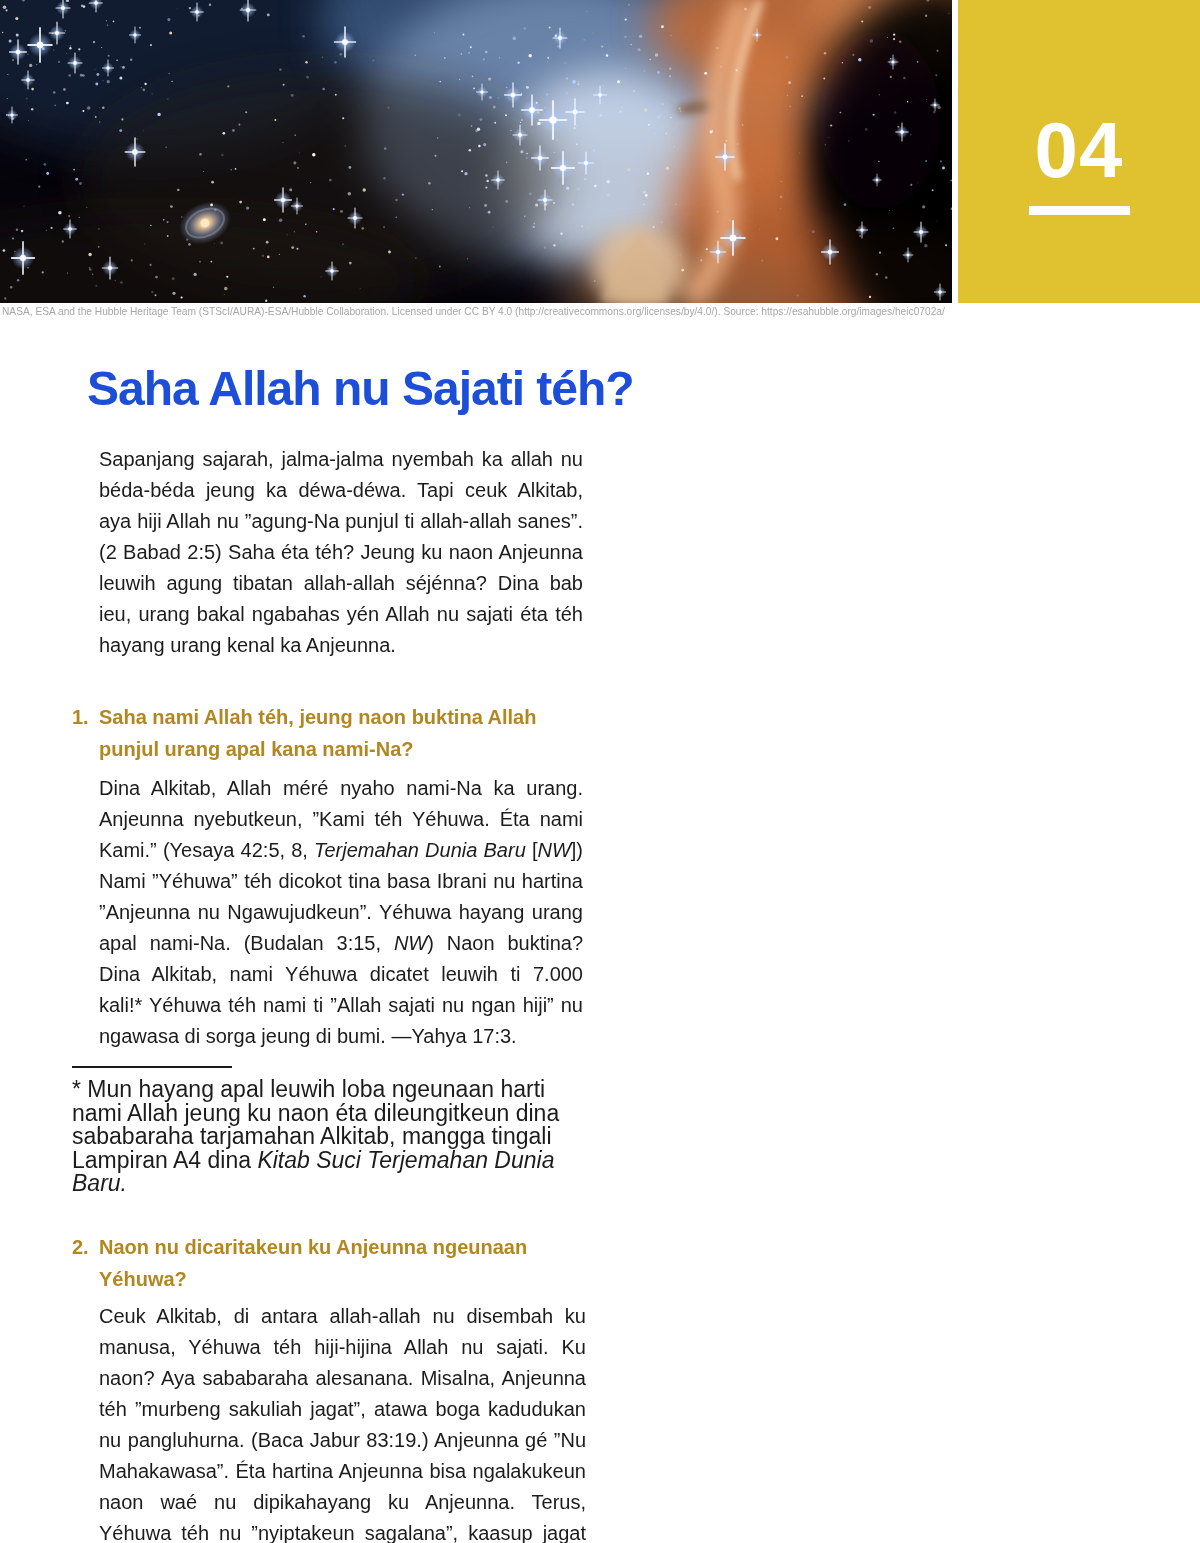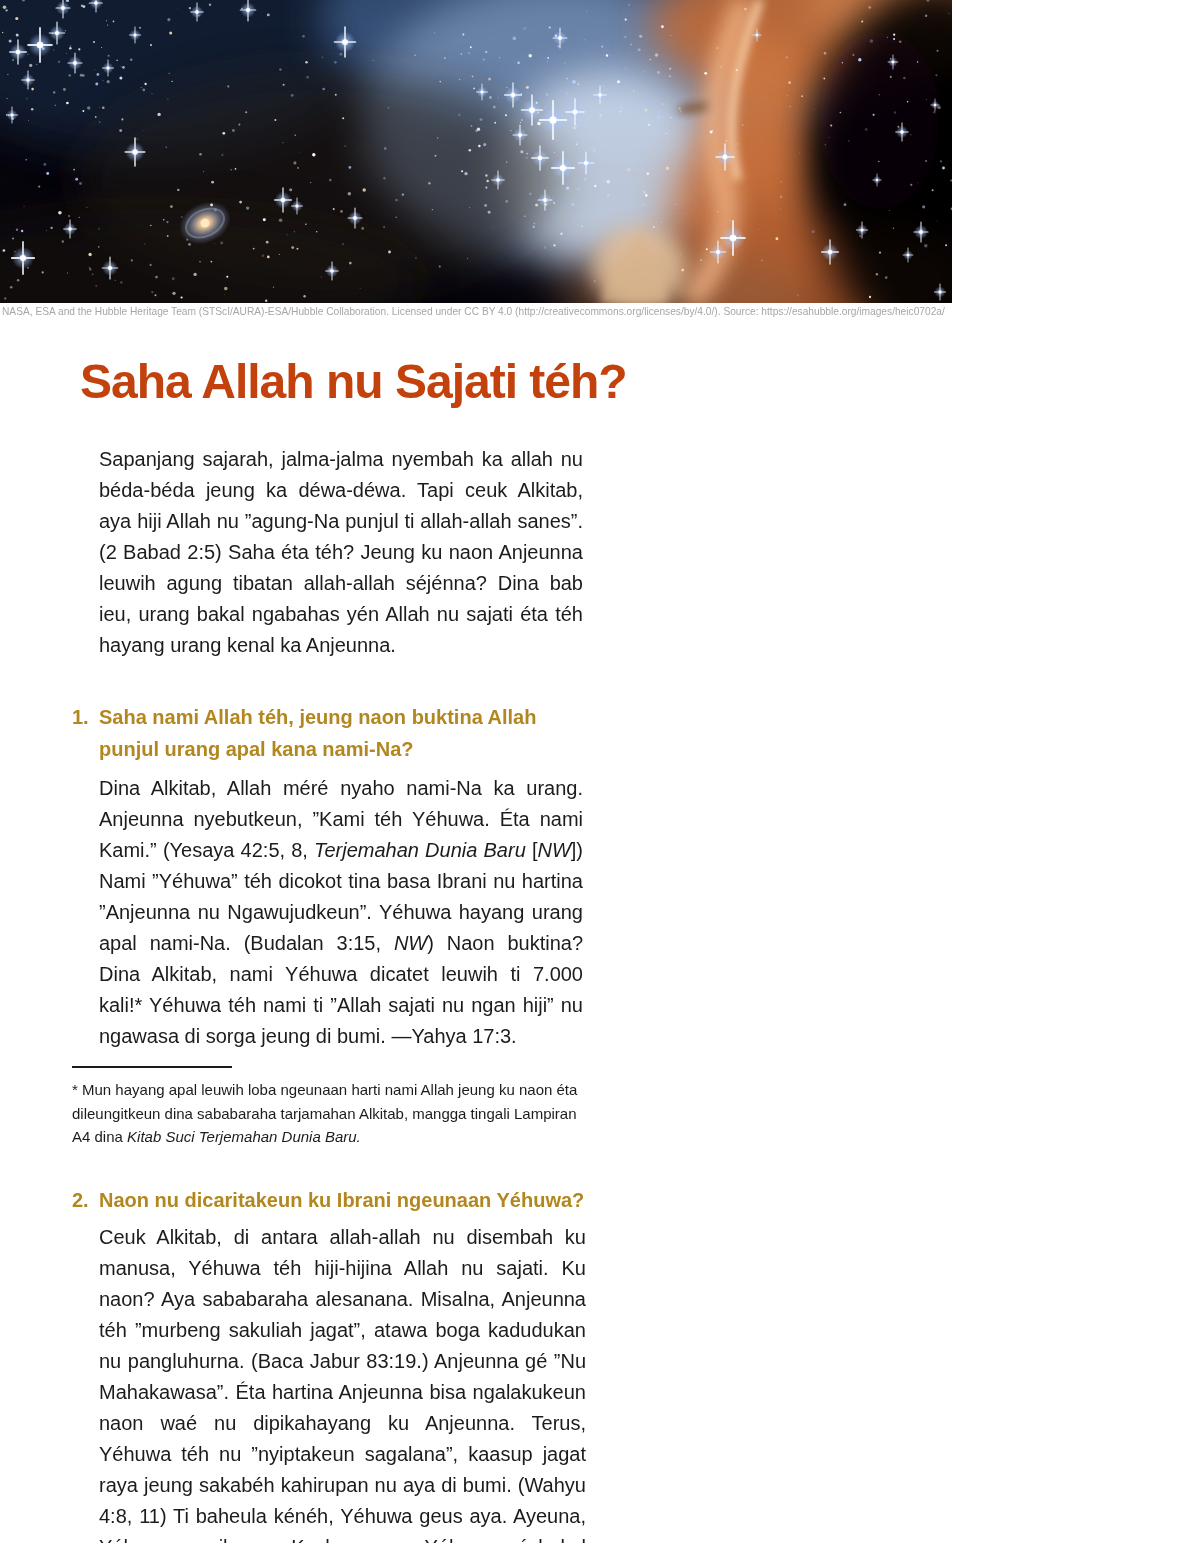--- a/index.html
+++ b/index.html
@@ -15,39 +15,39 @@
   .hero{position:absolute;left:0;top:0;width:952px;height:303px;background:#07050c;overflow:hidden;}
   .hero svg{display:block;}
   .badge{position:absolute;left:958px;top:0;width:242px;height:303px;background:var(--accent);
          display:flex;flex-direction:column;align-items:center;justify-content:center;padding-top:22px;box-sizing:border-box;}
   .badge .num{color:#fff;font-weight:bold;font-size:78px;line-height:1;letter-spacing:1px;}
   .badge .bar{width:101px;height:9px;background:#fff;margin-top:17px;}
   .credit{position:absolute;left:2px;top:305px;width:1150px;font-size:10.5px;line-height:13px;color:#a6a6a6;
           letter-spacing:0;transform:scaleX(.97);transform-origin:left top;white-space:nowrap;}
 
   
-  h1.title{position:absolute;left:71px;top:348px;margin:9px;font-size:48px;line-height:1.05;
-           font-weight:bold;color:#c2410c;letter-spacing:-1px;}
+  h1.title{position:absolute;left:71px;top:348px;margin:16px;font-size:48px;line-height:1.05;
+           font-weight:bold;color:#1d4ed8;letter-spacing:-1px;}
 
   
   .cols{position:absolute;left:72px;top:444px;width:1062px;display:flex;gap:35px;flex-direction:column;}
   .col{flex:none;}
   .col.left{width:511px;}
   .col.right{width:514px;}
 
   .body-p{font-size:20px;line-height:31px;color:var(--ink);text-align:justify;margin:0 0 0 27px;}
   .q-head{display:flex;font-size:20px;line-height:32px;font-weight:bold;color:var(--gold);margin:0;}
   .q-head .qnum{flex:none;width:27px;}
   .q-head .qtext{flex:1;}
   .col.left .q-head{margin-top:40px;}
   .col.left .body-p.after-q{margin-top:8px;}
   .col.right .body-p.after-q{margin-top:6px;}
 
   .fn-rule{width:160px;height:0;border-top:2px solid #1a1a1a;margin:14px 0 10px 0;}
-  .footnote{font-size:15px;line-height:23.5px;color:var(--ink);margin:0;width:508px;}
+  .footnote{font-size:23px;line-height:23.5px;color:var(--ink);margin:0;width:508px;}
 
   b{font-weight:normal;}
   i{}
 </style>
 </head>
 <body>
 
 <div class="page">
 
   <div class="hero">
@@ -715,20 +715,24 @@
           <circle cx="70" cy="229" r="6.3" fill="url(#gGlow)"></circle>
           <path d="M70 220 L70 238 M63.7 229 L76.3 229" stroke="#f0f6ff" stroke-width="0.99" stroke-linecap="round" opacity=".9"></path>
           <circle cx="70" cy="229" r="1.71" fill="#fff"></circle>
           <circle cx="355" cy="218" r="7.0" fill="url(#gGlow)"></circle>
           <path d="M355 208 L355 228 M348 218 L362 218" stroke="#f0f6ff" stroke-width="1.10" stroke-linecap="round" opacity=".9"></path>
           <circle cx="355" cy="218" r="1.90" fill="#fff"></circle>
         </g>
     </svg>
   </div>
 
+  <div class="badge">
+    <div class="num">04</div>
+    <div class="bar"></div>
+  </div>
 
   <div class="credit">NASA, ESA and the Hubble Heritage Team (STScI/AURA)-ESA/Hubble Collaboration. Licensed under CC BY 4.0 (http://creativecommons.org/licenses/by/4.0/). Source: https://esahubble.org/images/heic0702a/</div>
 
   <h1 class="title">Saha Allah nu Sajati téh?</h1>
 
   <main class="cols">
 
     <section class="col left">
       <p class="body-p">Sapanjang sajarah, jalma-jalma nyembah ka allah nu béda-béda jeung ka déwa-déwa. Tapi ceuk Alkitab, aya hiji Allah nu ”agung-Na punjul ti allah-allah sanes”. (2 Babad 2:5) Saha éta téh? Jeung ku naon Anjeunna leuwih agung tibatan allah-allah séjénna? Dina bab ieu, urang bakal ngabahas yén Allah nu sajati éta téh hayang urang kenal ka Anjeunna.</p>
 
@@ -740,20 +744,20 @@
       <p class="body-p after-q"><span>Dina Alkitab, Allah méré nyaho nami-Na ka urang. Anjeunna nyebutkeun, </span><b>”Kami téh Yéhuwa. Éta nami Kami.”</b><span> (Yesaya 42:5, 8, </span><i>Terjemahan Dunia Baru</i><span> [</span><i>NW</i><span>]) Nami ”Yéhuwa” téh dicokot tina basa Ibrani nu hartina ”Anjeunna nu Ngawujudkeun”. Yéhuwa hayang urang apal nami-Na. (Budalan 3:15, </span><i>NW</i><span>) Naon buktina? Dina Alkitab, nami Yéhuwa dicatet leuwih ti 7.000 kali!* Yéhuwa téh nami ti ”Allah sajati nu ngan hiji” nu ngawasa di sorga jeung di bumi. —Yahya 17:3.</span></p>
 
       <div class="fn-rule"></div>
 
       <p class="footnote"><span>* Mun hayang apal leuwih loba ngeunaan harti nami Allah jeung ku naon éta dileungitkeun dina sababaraha tarjamahan Alkitab, mangga tingali Lampiran A4 dina </span><i>Kitab Suci Terjemahan Dunia Baru.</i></p>
     </section>
 
     <section class="col right">
       <h2 class="q-head">
           <span class="qnum">2.</span>
-          <span class="qtext">Naon nu dicaritakeun ku Ibrani ngeunaan Yéhuwa?</span>
+          <span class="qtext">Naon nu dicaritakeun ku Anjeunna ngeunaan Yéhuwa?</span>
         </h2>
 
       <p class="body-p after-q"><span>Ceuk Alkitab, di antara allah-allah nu disembah ku manusa, Yéhuwa téh hiji-hijina Allah nu sajati. Ku naon? Aya sababaraha alesanana. Misalna, Anjeunna téh </span><b>”murbeng sakuliah jagat”,</b><span> atawa boga kadudukan nu pangluhurna. (Baca Jabur 83:19.) Anjeunna gé ”Nu Mahakawasa”. Éta hartina Anjeunna bisa ngalakukeun naon waé nu dipikahayang ku Anjeunna. Terus, Yéhuwa téh nu ”nyiptakeun sagalana”, kaasup jagat raya jeung sakabéh kahirupan nu aya di bumi. (Wahyu 4:8, 11) Ti baheula kénéh, Yéhuwa geus aya. Ayeuna, Yéhuwa masih aya. Ka hareupna, Yéhuwa gé bakal terus aya. (Jabur 90:2) Teu aya allah séjén nu jiga kitu.</span></p>
     </section>
 
   </main>
 </div>
 
 </body></html>

